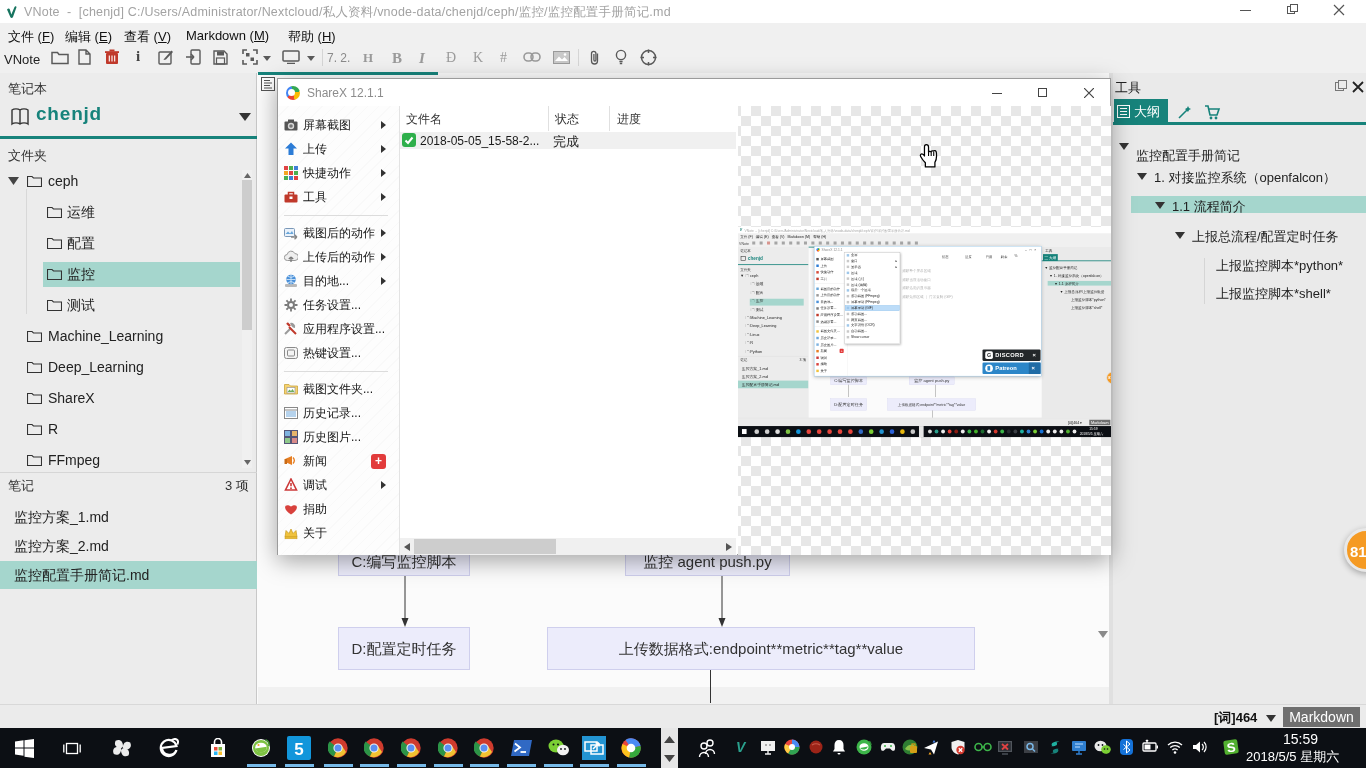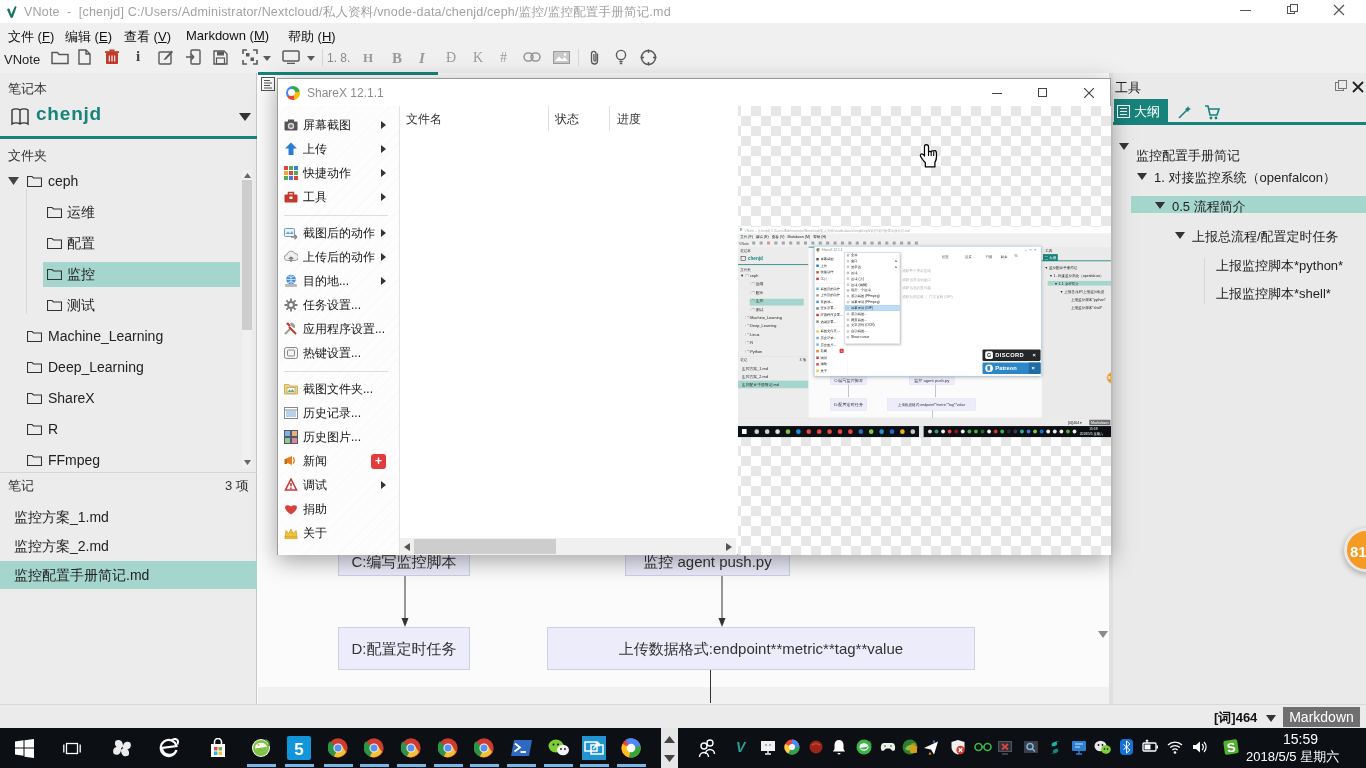--- a/index.html
+++ b/index.html
@@ -73,21 +73,21 @@
       <path d="M0 0 L8 0 L4 5 Z" fill="#5a5a5a"></path>
     </svg>
     <svg class="a" style="left:282px;top:3px" width="18" height="14" viewBox="0 0 18 14">
       <rect x="1" y="1" width="16" height="10" rx="1" fill="none" stroke="#5a5a5a" stroke-width="1.5"></rect>
       <path d="M5 13.5 H13" stroke="#5a5a5a" stroke-width="1.5"></path>
     </svg>
     <svg class="a" style="left:307px;top:9px" width="8" height="5" viewBox="0 0 8 5">
       <path d="M0 0 L8 0 L4 5 Z" fill="#5a5a5a"></path>
     </svg>
     <div class="a" style="left:322px;top:2px;width:1px;height:17px;background:#d5d5d5"></div>
-    <span class="a" style="left:327px;top:4px;font-size:12px;color:#8a8a8a">1. 8.</span>
+    <span class="a" style="left:327px;top:4px;font-size:12px;color:#8a8a8a">7. 2.</span>
     <span class="a" style="left:363px;top:3px;font-size:13px;font-weight:bold;color:#9a9a9a;font-family:'Liberation Serif',serif">H</span>
     <span class="a" style="left:392px;top:3px;font-size:15px;font-weight:bold;color:#9a9a9a;font-family:'Liberation Serif',serif">B</span>
     <span class="a" style="left:419px;top:3px;font-size:15px;font-weight:bold;color:#9a9a9a;font-style:italic;font-family:'Liberation Serif',serif">I</span>
     <span class="a" style="left:446px;top:3px;font-size:14px;font-weight:normal;color:#9a9a9a;font-family:'Liberation Serif',serif">Đ</span>
     <span class="a" style="left:473px;top:3px;font-size:14px;font-weight:normal;color:#9a9a9a;font-family:'Liberation Serif',serif">K</span>
     <span class="a" style="left:500px;top:3px;font-size:14px;font-weight:normal;color:#9a9a9a;font-family:'Liberation Serif',serif">#</span>
     <svg class="a" style="left:523px;top:5px" width="18" height="10" viewBox="0 0 18 10">
       <rect x="1" y="1" width="9" height="8" rx="4" fill="none" stroke="#9a9a9a" stroke-width="1.6"></rect>
       <rect x="8" y="1" width="9" height="8" rx="4" fill="none" stroke="#9a9a9a" stroke-width="1.6"></rect>
     </svg>
@@ -245,21 +245,21 @@
         <path d="M0 0 L10 0 L5 7 Z" fill="#333"></path>
       </svg>
       <span class="a" style="left:23px;top:22px">监控配置手册简记</span>
       <svg class="a" style="left:24px;top:48px" width="10" height="7">
         <path d="M0 0 L10 0 L5 7 Z" fill="#333"></path>
       </svg>
       <span class="a" style="left:41px;top:44px">1. 对接监控系统（openfalcon）</span>
       <svg class="a" style="left:42px;top:77px" width="10" height="7">
         <path d="M0 0 L10 0 L5 7 Z" fill="#333"></path>
       </svg>
-      <span class="a" style="left:59px;top:73px">0.5 流程简介</span>
+      <span class="a" style="left:59px;top:73px">1.1 流程简介</span>
       <svg class="a" style="left:62px;top:107px" width="10" height="7">
         <path d="M0 0 L10 0 L5 7 Z" fill="#333"></path>
       </svg>
       <span class="a" style="left:79px;top:103px">上报总流程/配置定时任务</span>
       <span class="a" style="left:103px;top:132px">上报监控脚本*python*</span>
       <span class="a" style="left:103px;top:160px">上报监控脚本*shell*</span>
     </div>
 </div>
 
 <div class="a" style="left:0;top:704px;width:1366px;height:24px;background:#ebebeb;border-top:1px solid #d8d8d8">
@@ -447,20 +447,28 @@
       <div class="a" style="left:6px;top:265px;width:104px;height:1px;background:#dcdcdc"></div>
       <div class="a" style="left:93px;top:348px;width:15px;height:15px;background:#e23b3b;border-radius:3px;color:#fff;font-size:12px;font-weight:bold;text-align:center;line-height:15px">+</div>
     </div>
 
   <div class="a" style="left:122px;top:27px;width:337px;height:449px;background:#fff">
     <span class="a" style="left:6px;top:5px;font-size:12px;color:#333">文件名</span>
     <span class="a" style="left:155px;top:5px;font-size:12px;color:#333">状态</span>
     <span class="a" style="left:217px;top:5px;font-size:12px;color:#333">进度</span>
     <div class="a" style="left:148px;top:0;width:1px;height:25px;background:#e0e0e0"></div>
     <div class="a" style="left:209px;top:0;width:1px;height:25px;background:#e0e0e0"></div>
+    <div class="a" style="left:0;top:26px;width:336px;height:17px;background:#f0f0f0">
+      <svg class="a" style="left:2px;top:1px" width="14" height="14">
+          <rect width="14" height="14" rx="3" fill="#2eaf4b"></rect>
+          <path d="M3.5 7.5 L6 10 L10.5 4.5" stroke="#fff" stroke-width="2" fill="none"></path>
+        </svg>
+      <span class="a" style="left:20px;top:2px;font-size:12px;color:#1a1a1a">2018-05-05_15-58-2...</span>
+      <span class="a" style="left:153px;top:1px;font-size:13px;color:#1a1a1a">完成</span>
+    </div>
 
     <div class="a" style="left:0;top:432px;width:336px;height:17px;background:#f0f0f0">
       <svg class="a" style="left:4px;top:5px" width="6" height="8">
           <path d="M6 0 L0 4 L6 8 Z" fill="#555"></path>
         </svg>
       <svg class="a" style="left:326px;top:5px" width="6" height="8">
           <path d="M0 0 L6 4 L0 8 Z" fill="#555"></path>
         </svg>
       <div class="a" style="left:14px;top:1px;width:142px;height:15px;background:#cdcdcd"></div>
     </div>

